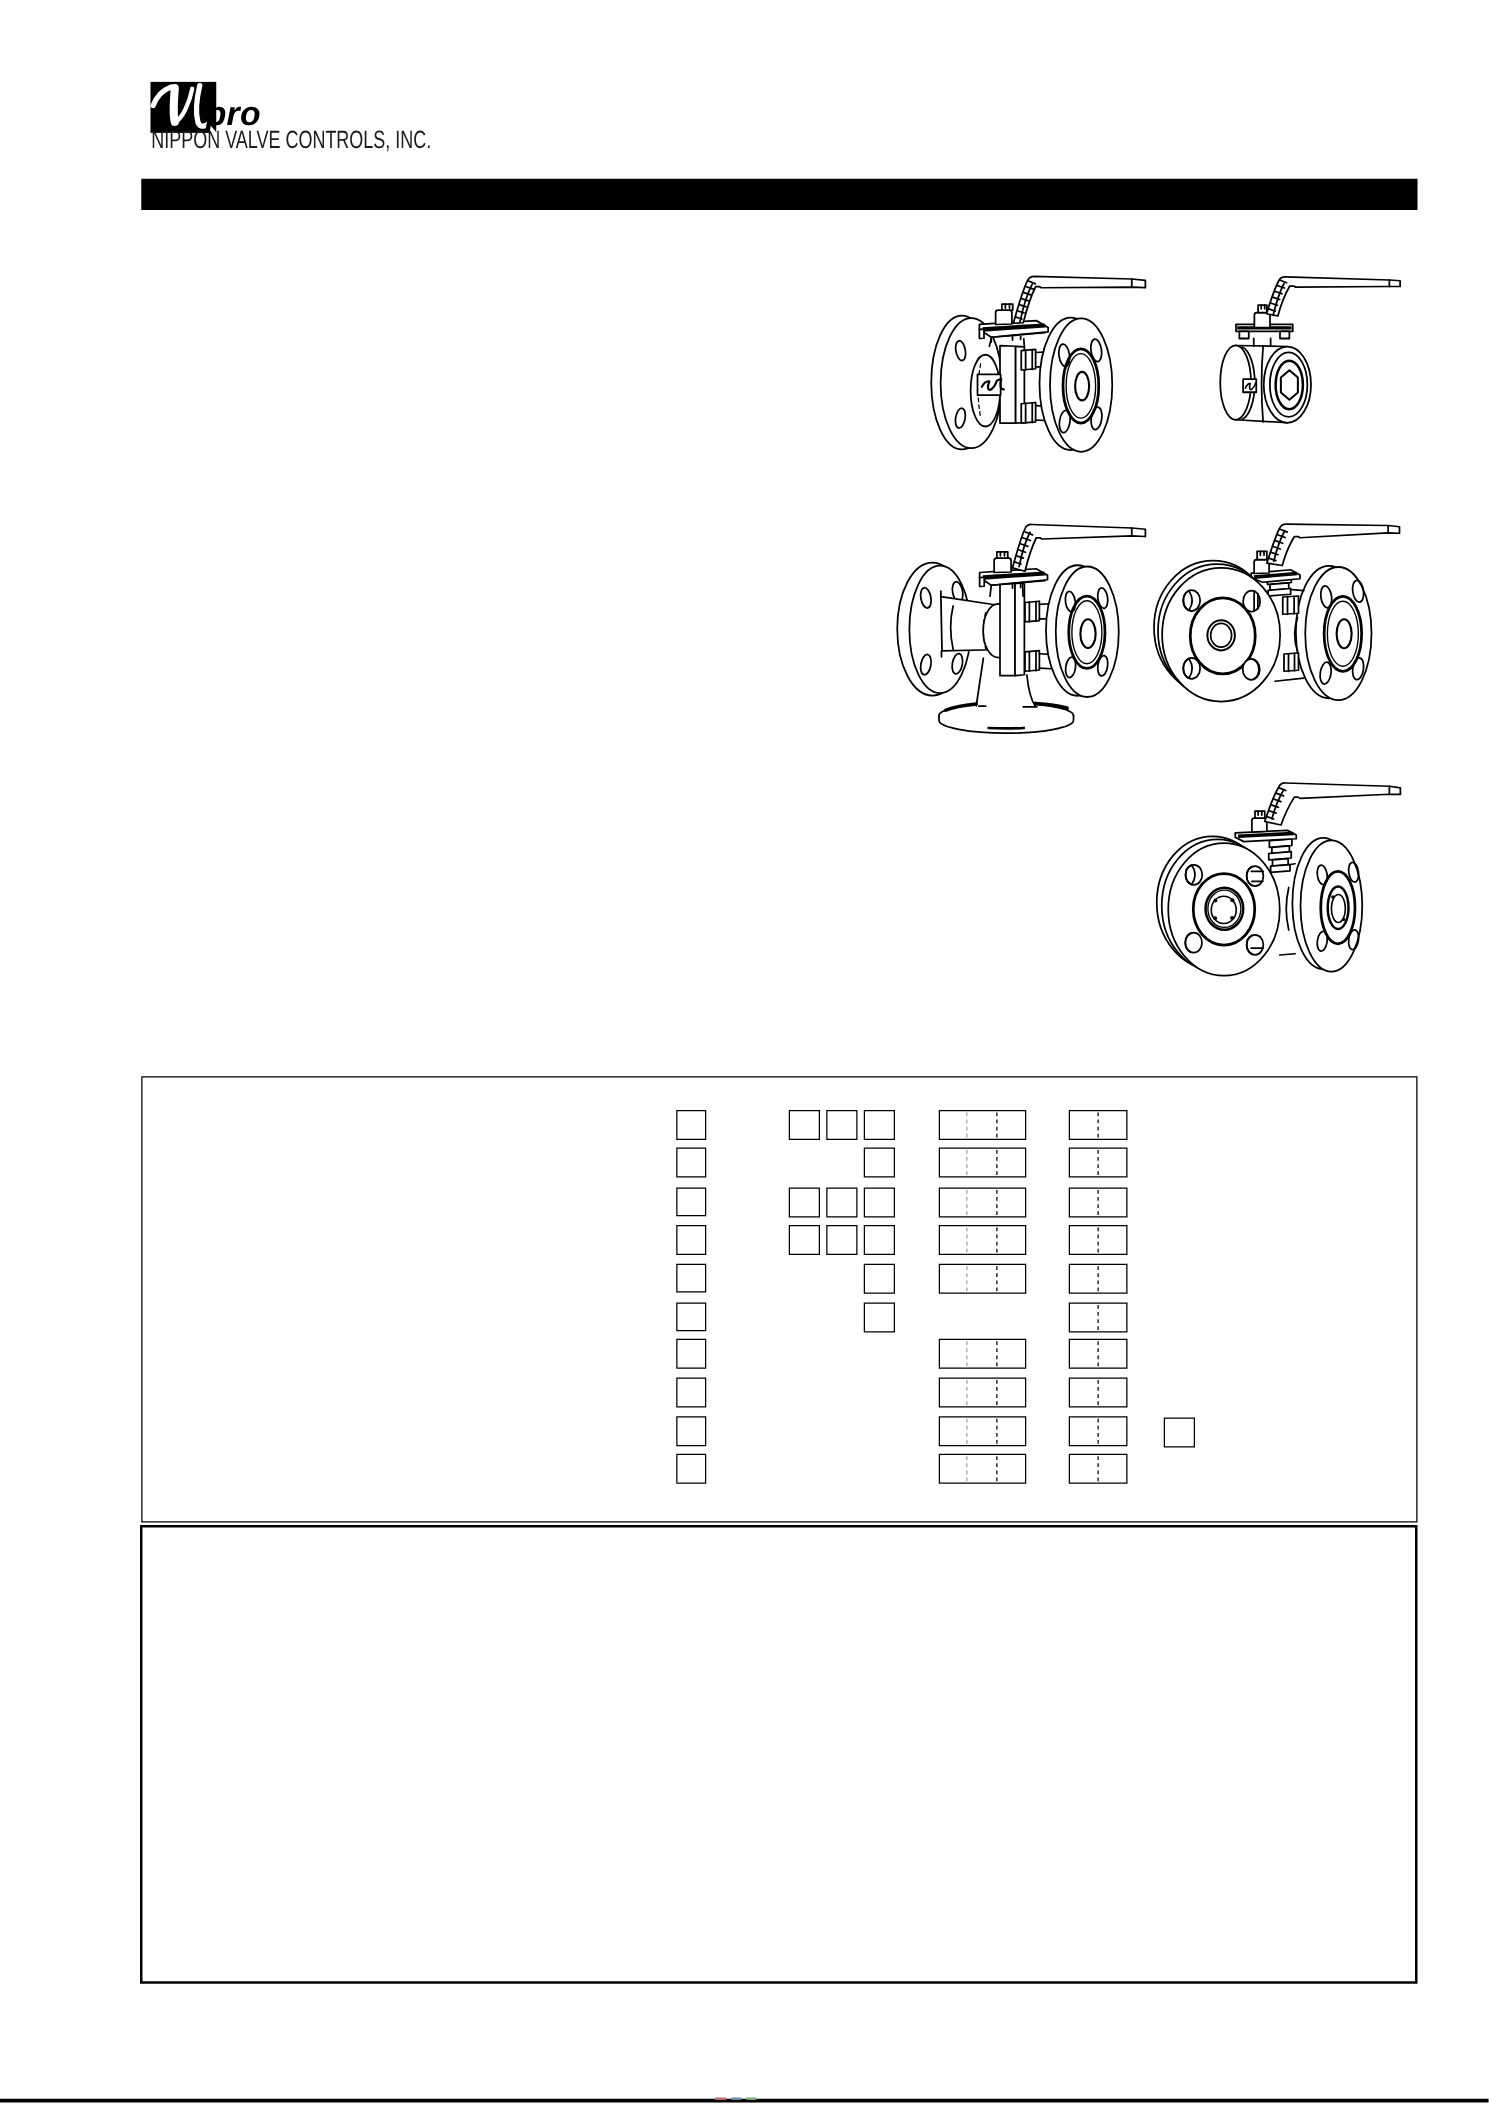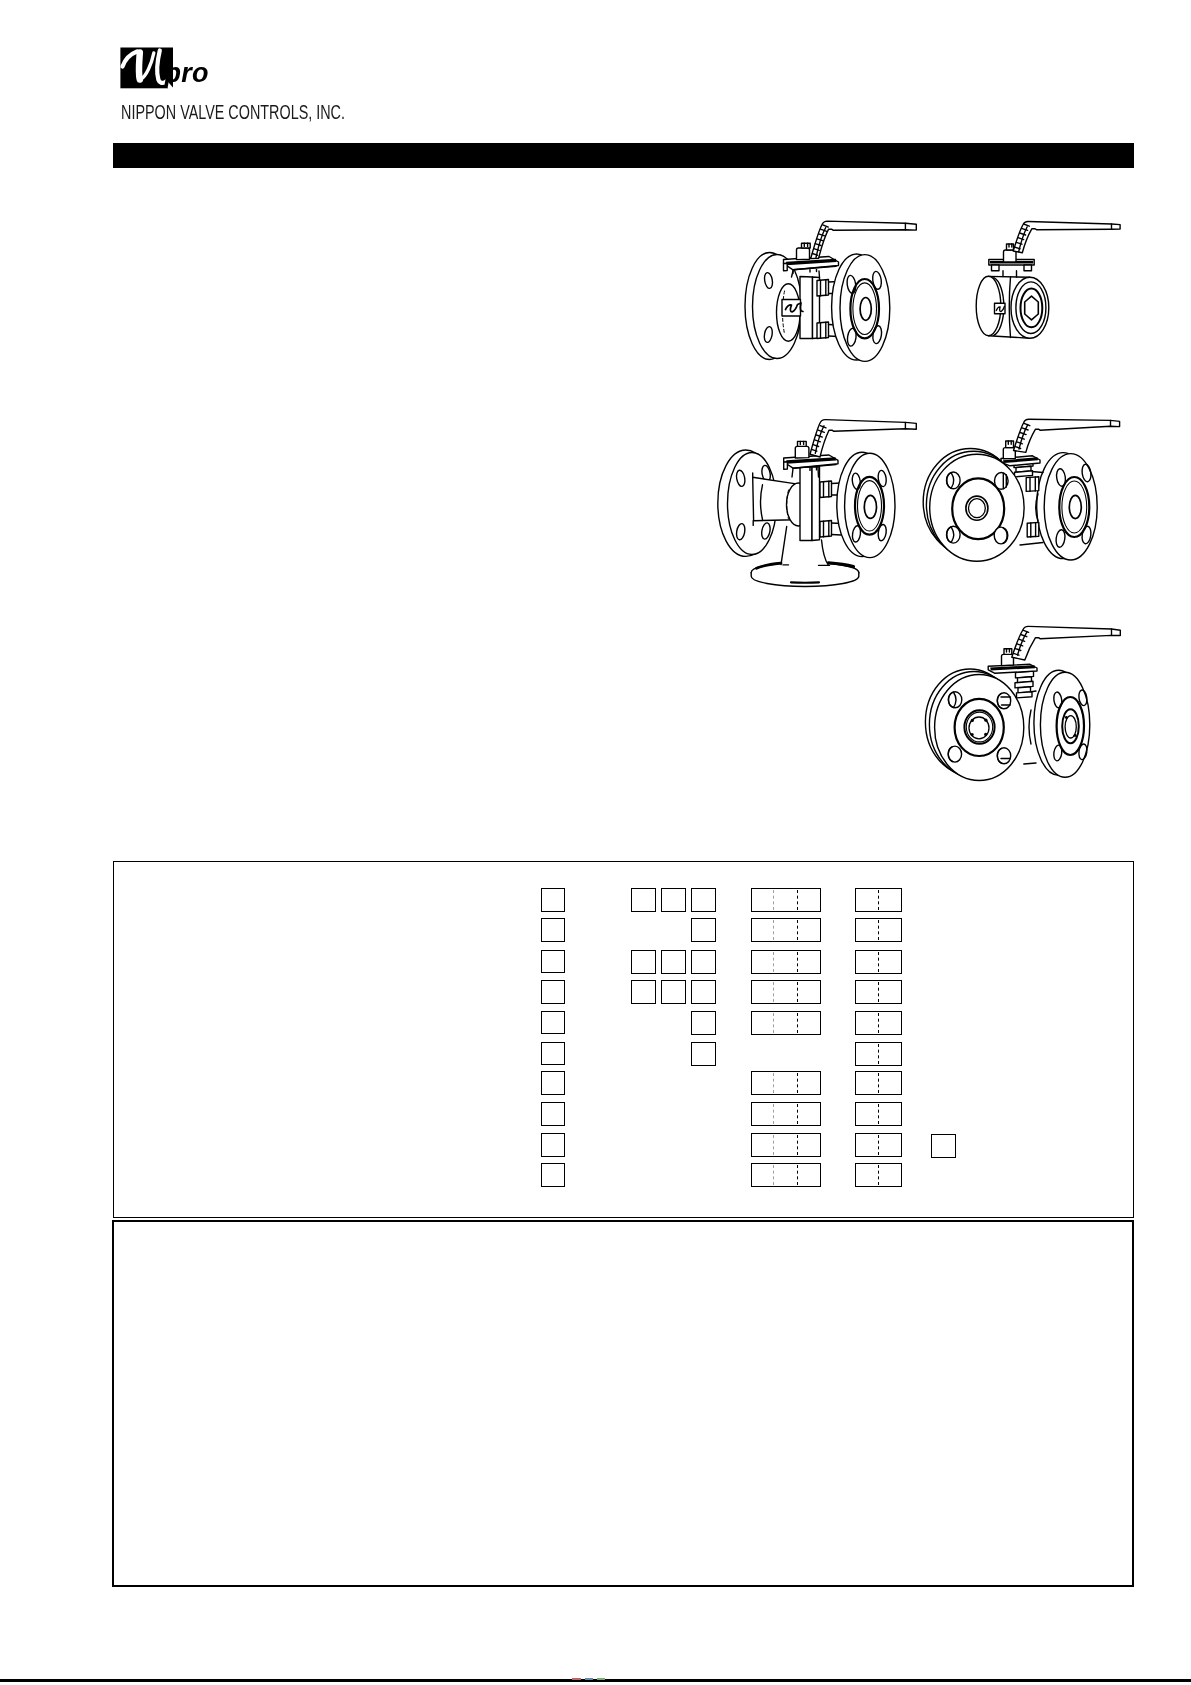--- a/index.html
+++ b/index.html
@@ -6,21 +6,21 @@
   body{width:1191px;height:1685px;position:relative;font-family:"Liberation Sans",sans-serif;overflow:hidden;}
   .abs{position:absolute;}
   .sq{position:absolute;border:1.5px solid #000;background:#fff;box-sizing:border-box;}
   .g3::before{content:"";position:absolute;left:21px;top:1px;bottom:1px;border-left:1.6px dashed #a0a0a0;}
   .g3::after{content:"";position:absolute;left:44.3px;top:1px;bottom:1px;border-left:1.6px dashed #000;}
   .g4::before{content:"";position:absolute;left:22.6px;top:1px;bottom:1px;border-left:1.6px dashed #000;}
 </style>
 </head>
 <body>
 
-<div class="abs" style="left:115px;top:42px;width:180px;height:55px;">
+<div class="abs" style="left:115px;top:60px;width:180px;height:55px;">
 <svg width="180" height="55" viewBox="115 50 180 55">
   <rect x="120.4" y="55.5" width="52.6" height="40.8" fill="#000"></rect>
   <g stroke="#fff" fill="none" stroke-linecap="round">
     <path d="M122.5,74.5 C125,67.5 130.5,62 137,59.5" stroke-width="4.2"></path>
     <path d="M139.8,60.5 C139.3,69.5 138,80 139.8,87.5" stroke-width="6.5"></path>
     <path d="M140.5,87.5 C146,84.5 151.5,72.5 153.8,61" stroke-width="3.4"></path>
     <path d="M159.8,58.5 C157.3,69 156.3,80 158.3,87.5 C159.4,91 162.3,91.8 165.3,90 L171.8,97.5" stroke-width="4.2"></path>
   </g>
   <text x="164.5" y="90" font-family="'Liberation Sans', sans-serif" font-style="italic" font-weight="bold" font-size="27" letter-spacing="0.3" fill="#000">pro</text>
 </svg>

